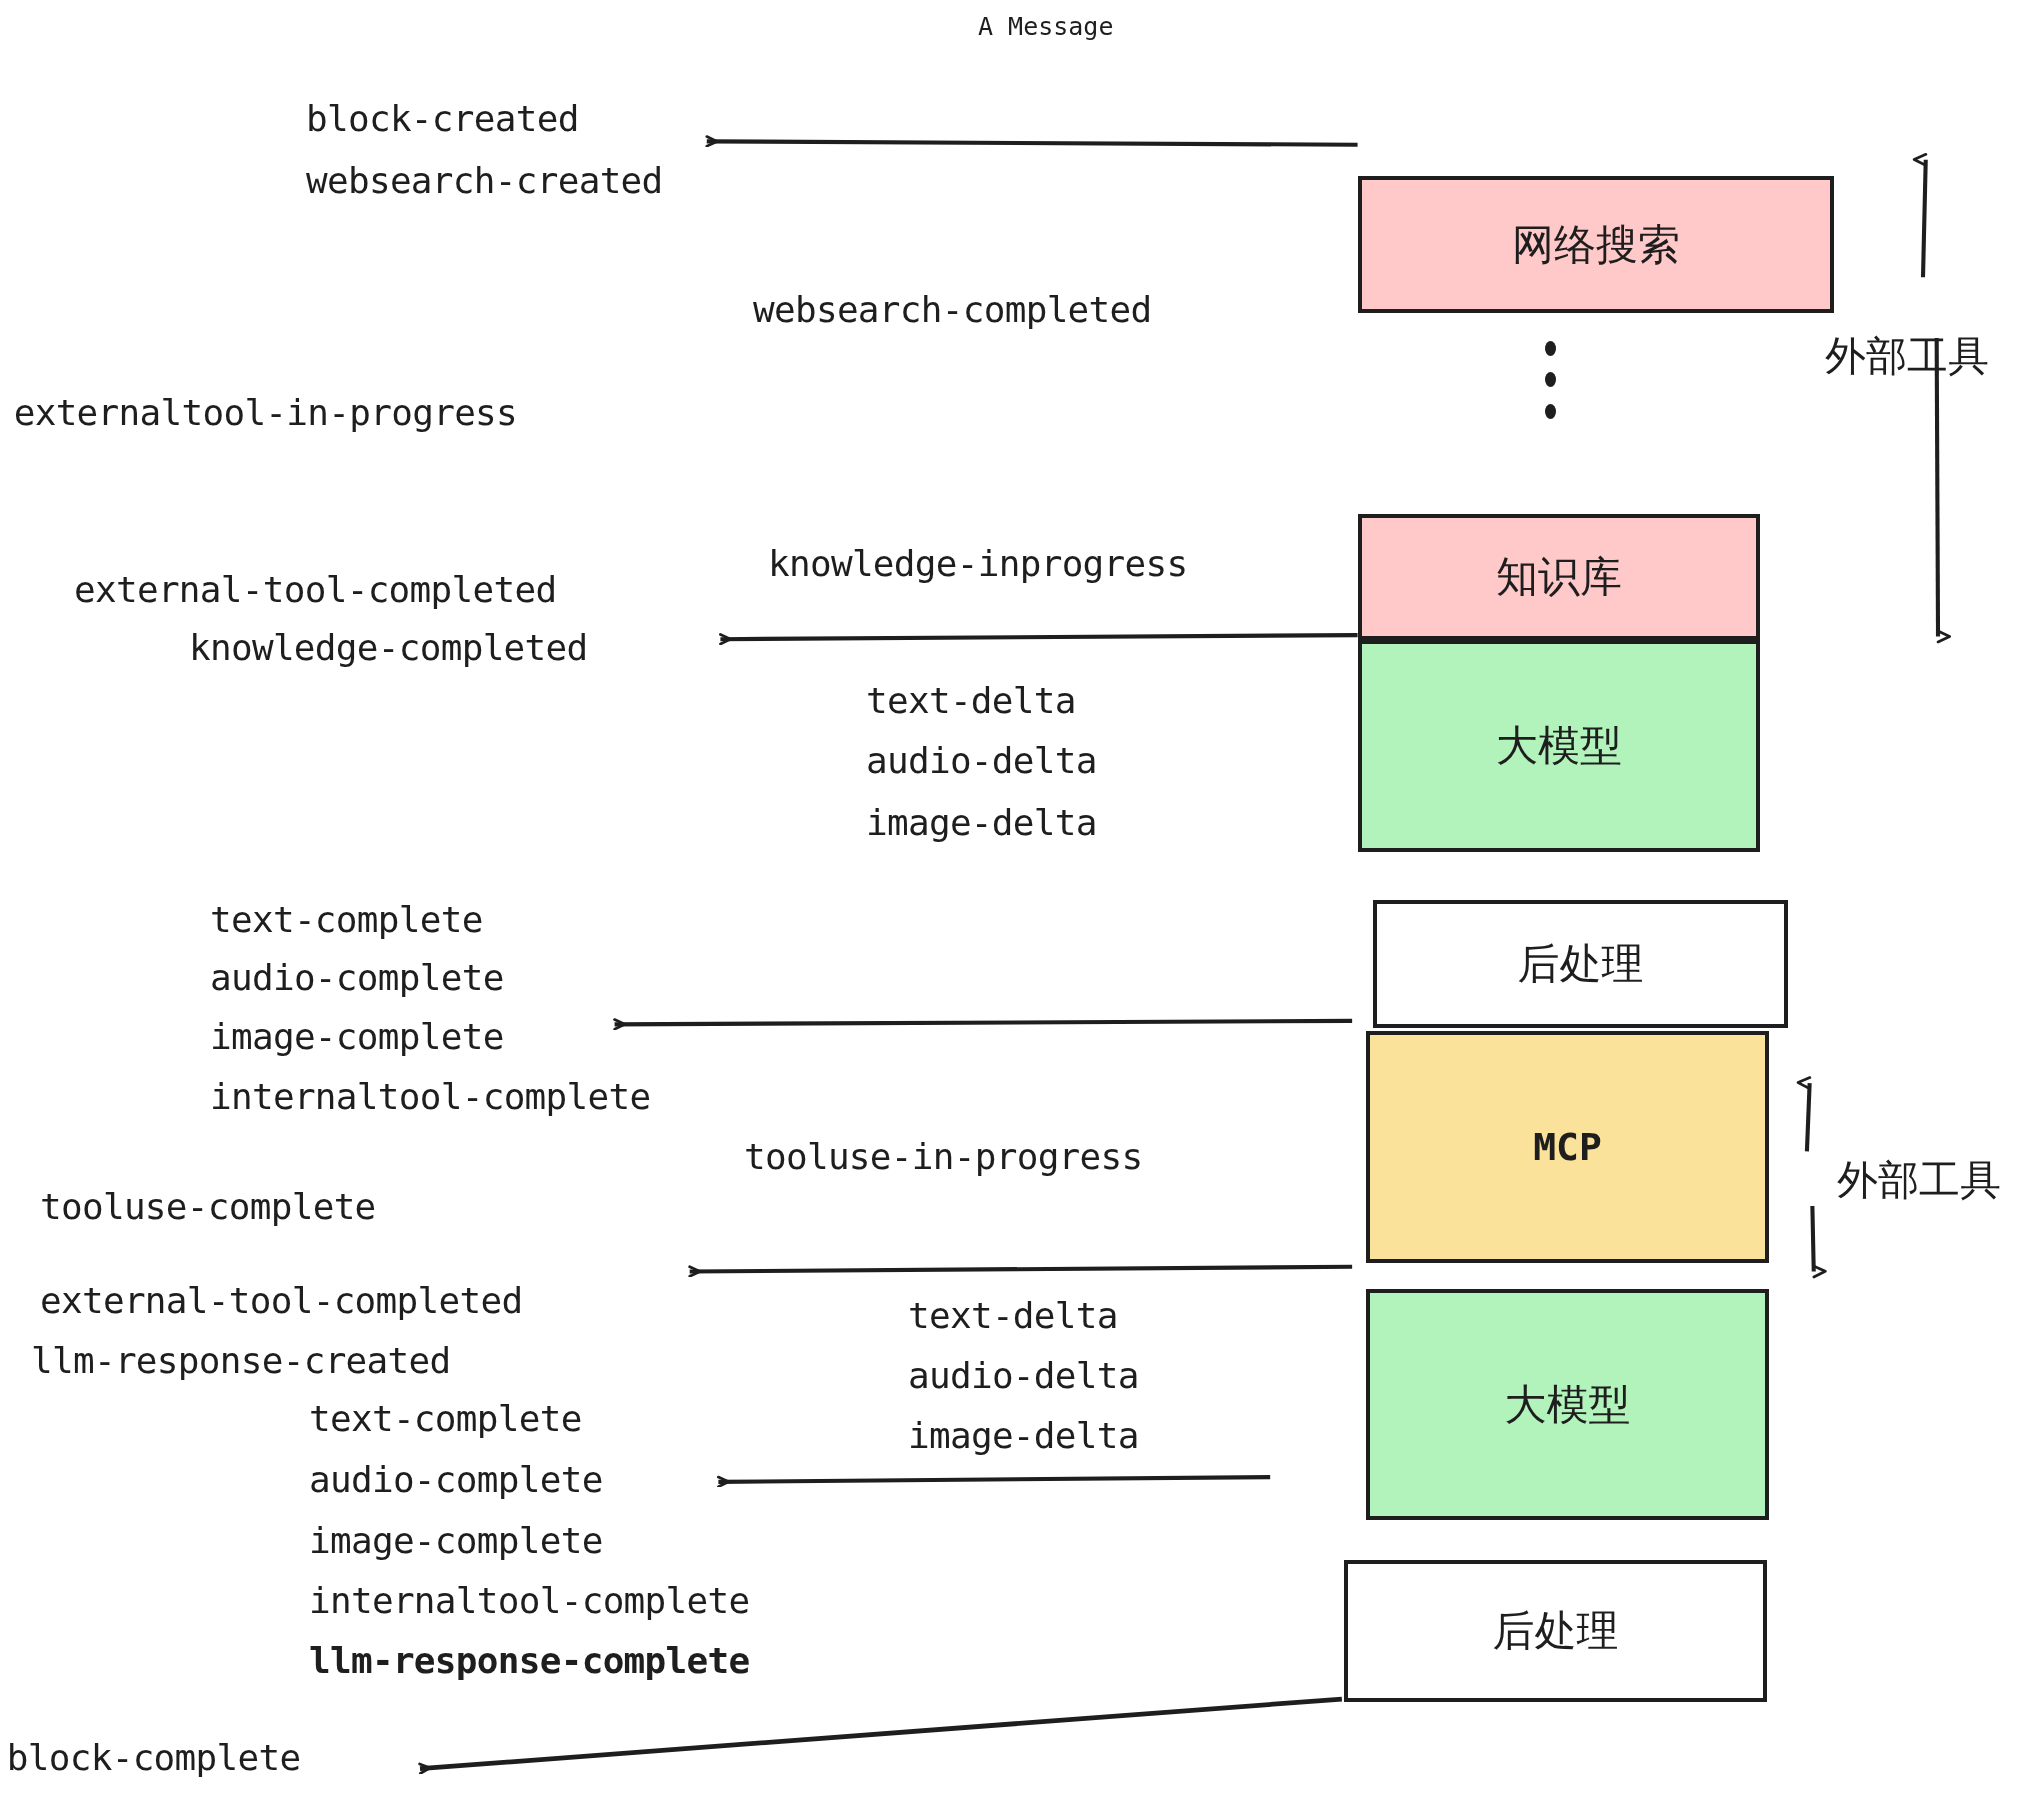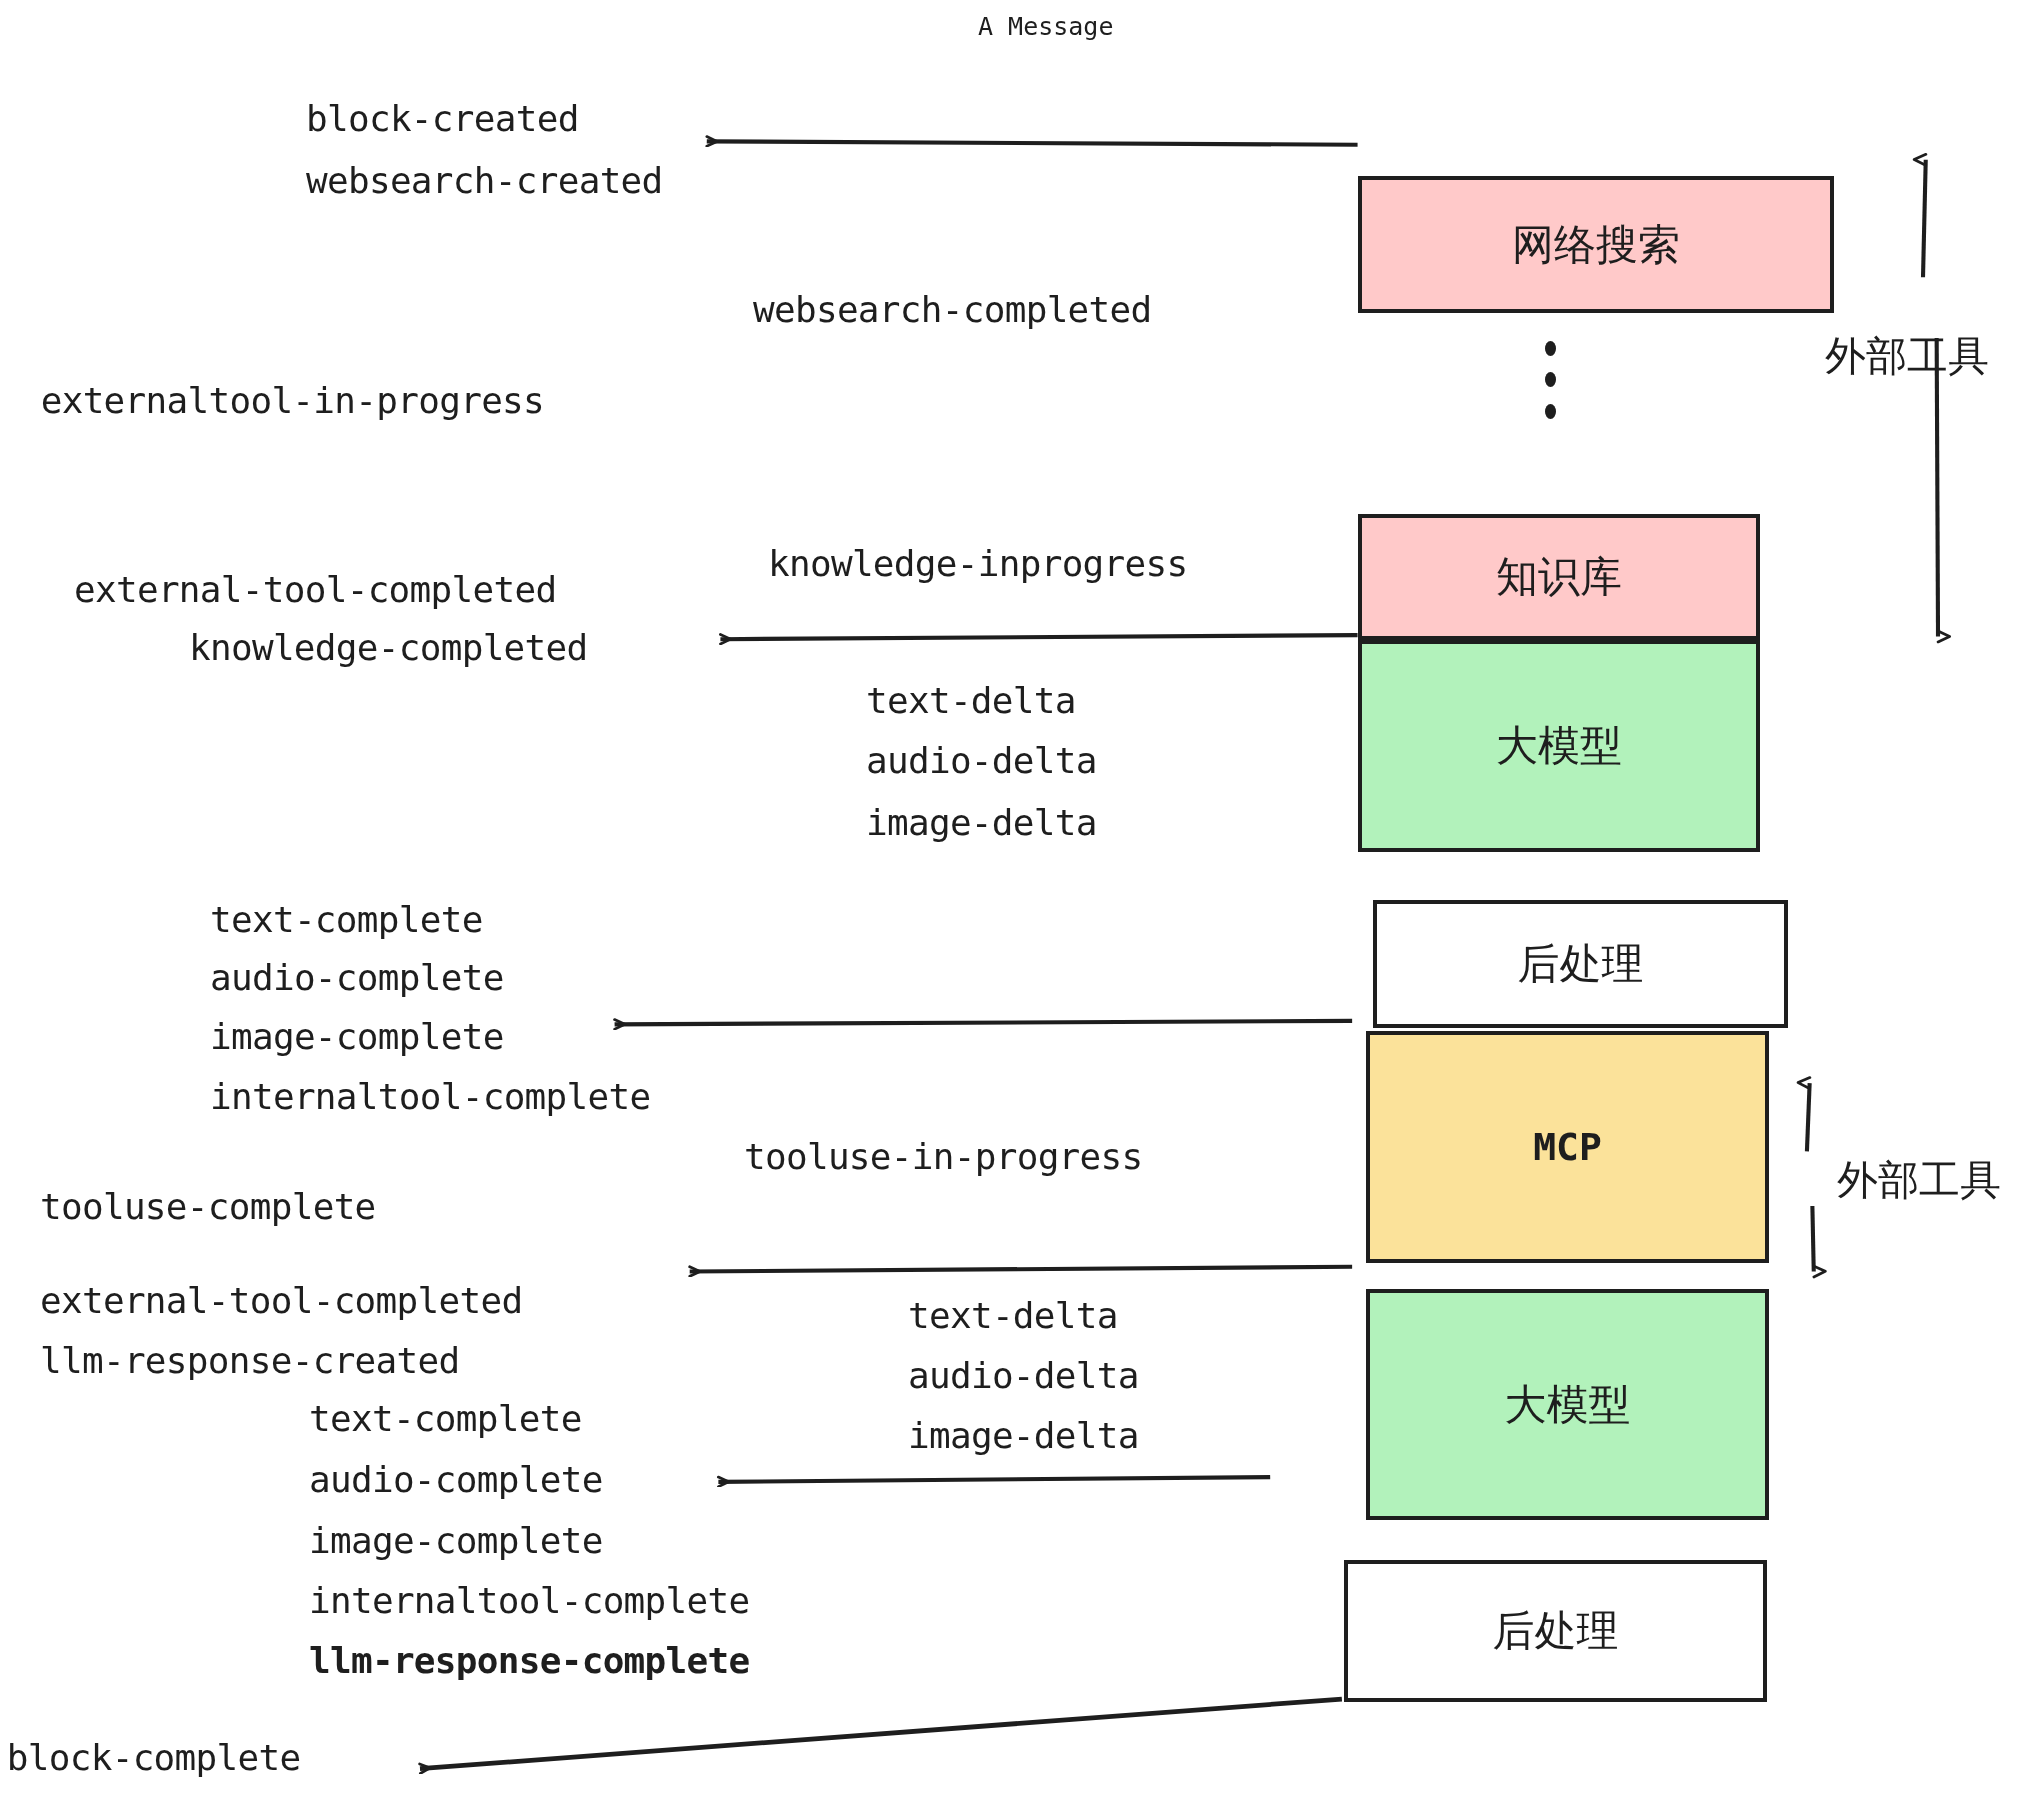--- a/index.html
+++ b/index.html
@@ -176,39 +176,39 @@
 
   <div class="grouplabel" style="left:1825px; top:329px;">外部工具</div>
 
   <div class="grouplabel" style="left:1837px; top:1153px;">外部工具</div>
 
   <div class="evt" style="left:306px; top:101px;">block-created</div>
   <div class="evt" style="left:306px; top:163px;">websearch-created</div>
 
   <div class="evt" style="left:753px; top:292px;text-align:center;">websearch-completed</div>
 
-  <div class="evt" style="left:13.7px; top:383px;margin-left:27px;">externaltool-in-progress</div>
+  <div class="evt" style="left:13.7px; top:395px;">externaltool-in-progress</div>
 
   <div class="evt" style="left:768px; top:546px;">knowledge-inprogress</div>
   <div class="evt" style="left:74px; top:572px;">external-tool-completed</div>
   <div class="evt" style="left:189px; top:630px;">knowledge-completed</div>
 
   <div class="evt" style="left:866px; top:683px;">text-delta</div>
   <div class="evt" style="left:866px; top:743px;">audio-delta</div>
   <div class="evt" style="left:866px; top:805px;">image-delta</div>
 
   <div class="evt" style="left:210px; top:902px;">text-complete</div>
   <div class="evt" style="left:210px; top:960px;">audio-complete</div>
   <div class="evt" style="left:210px; top:1019px;">image-complete</div>
   <div class="evt" style="left:210px; top:1079px;">internaltool-complete</div>
 
   <div class="evt" style="left:744px; top:1139px;">tooluse-in-progress</div>
   <div class="evt" style="left:40px; top:1189px;">tooluse-complete</div>
   <div class="evt" style="left:40px; top:1283px;">external-tool-completed</div>
-  <div class="evt" style="left:40px; top:1343px;">llm-response-created</div>
+  <div class="evt" style="left:31px; top:1343px;">llm-response-created</div>
 
   <div class="evt" style="left:908px; top:1298px;">text-delta</div>
   <div class="evt" style="left:908px; top:1358px;">audio-delta</div>
   <div class="evt" style="left:908px; top:1418px;">image-delta</div>
 
   <div class="evt" style="left:309px; top:1401px;">text-complete</div>
   <div class="evt" style="left:309px; top:1462px;">audio-complete</div>
   <div class="evt" style="left:309px; top:1523px;">image-complete</div>
   <div class="evt" style="left:309px; top:1583px;">internaltool-complete</div>
   <div class="evt" style="left:309px; top:1643px;font-weight:bold;">llm-response-complete</div>

